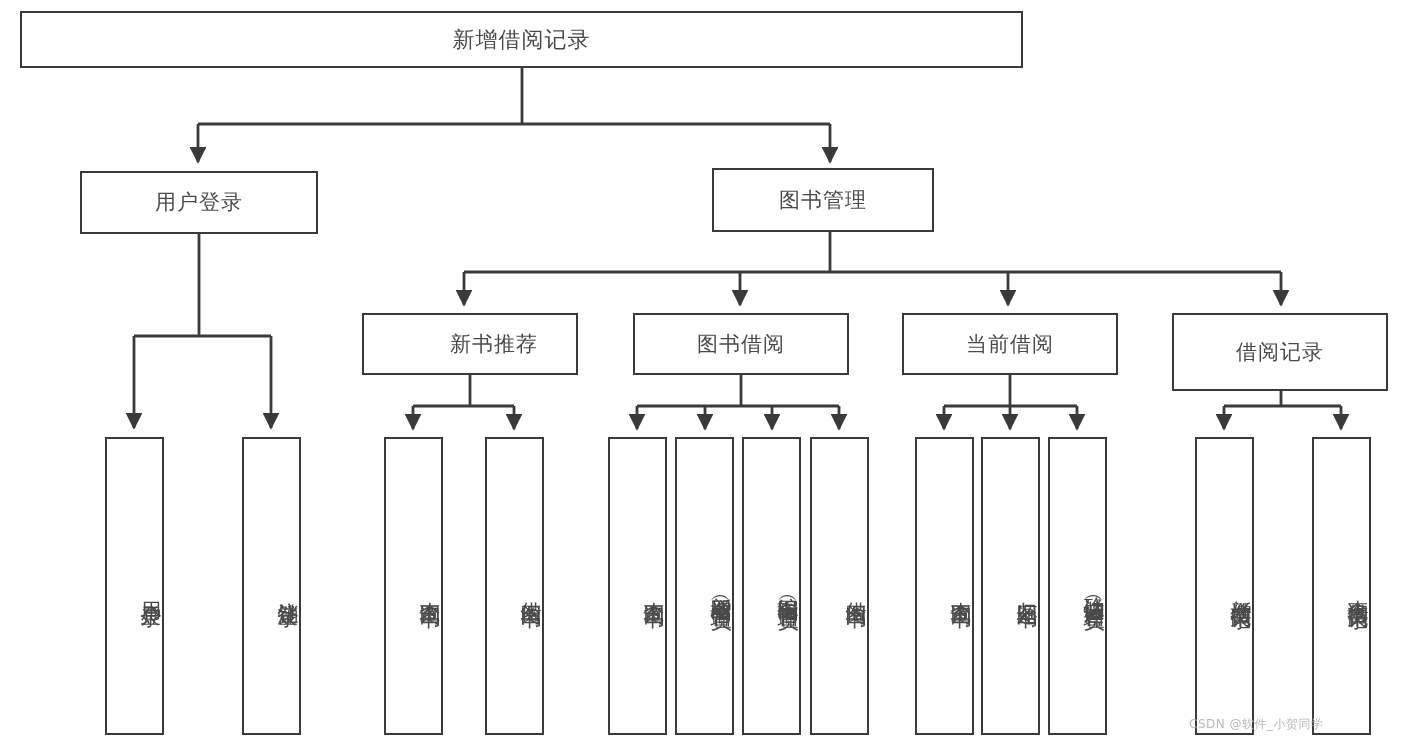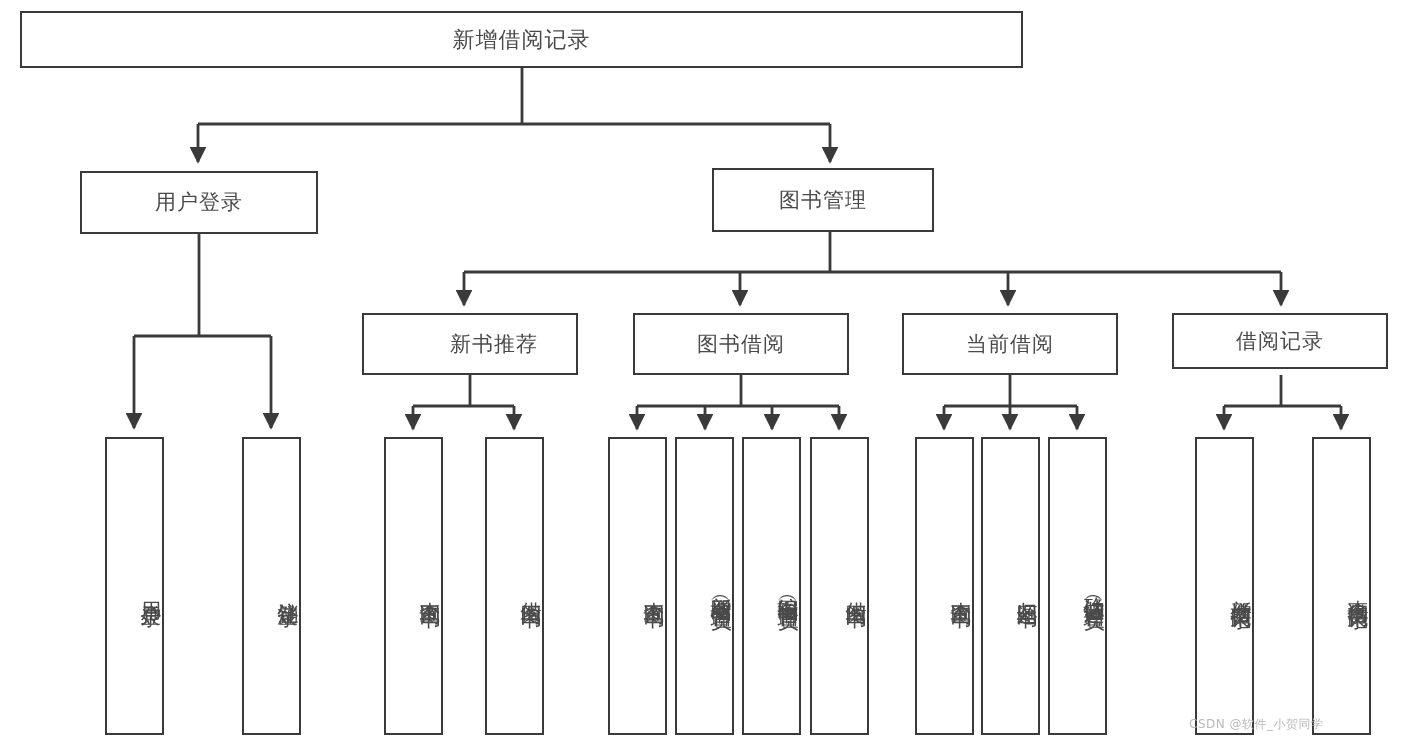--- a/index.html
+++ b/index.html
@@ -123,21 +123,21 @@
   </svg>
 
   <div class="node node-h node-root" style="left:20px; top:11px; width:1003px; height:57px;">新增借阅记录</div>
 
   <div class="node node-h" style="left:80px; top:171px; width:238px; height:63px;">用户登录</div>
   <div class="node node-h" style="left:712px; top:168px; width:222px; height:64px;">图书管理</div>
 
   <div class="node node-h" style="left:362px; top:313px; width:216px; height:62px;padding-left:48px;">新书推荐</div>
   <div class="node node-h" style="left:633px; top:313px; width:216px; height:62px;">图书借阅</div>
   <div class="node node-h" style="left:902px; top:313px; width:216px; height:62px;">当前借阅</div>
-  <div class="node node-h" style="left:1172px; top:313px; width:216px; height:56px;">借阅记录</div>
+  <div class="node node-h" style="left:1172px; top:313px; width:216px; height:78px;">借阅记录</div>
 
   <div class="node node-v" style="left:105px; top:437px; width:59px; height:298px;">用户登录</div>
   <div class="node node-v" style="left:242px; top:437px; width:59px; height:298px;">注销登录</div>
 
   <div class="node node-v" style="left:384px; top:437px; width:59px; height:298px;">查询图书</div>
   <div class="node node-v" style="left:485px; top:437px; width:59px; height:298px;">借阅图书</div>
 
   <div class="node node-v" style="left:608px; top:437px; width:59px; height:298px;">查询图书</div>
   <div class="node node-v" style="left:675px; top:437px; width:59px; height:298px;">新增图书（管理员）</div>
   <div class="node node-v" style="left:742px; top:437px; width:59px; height:298px;">编辑图书（管理员）</div>

